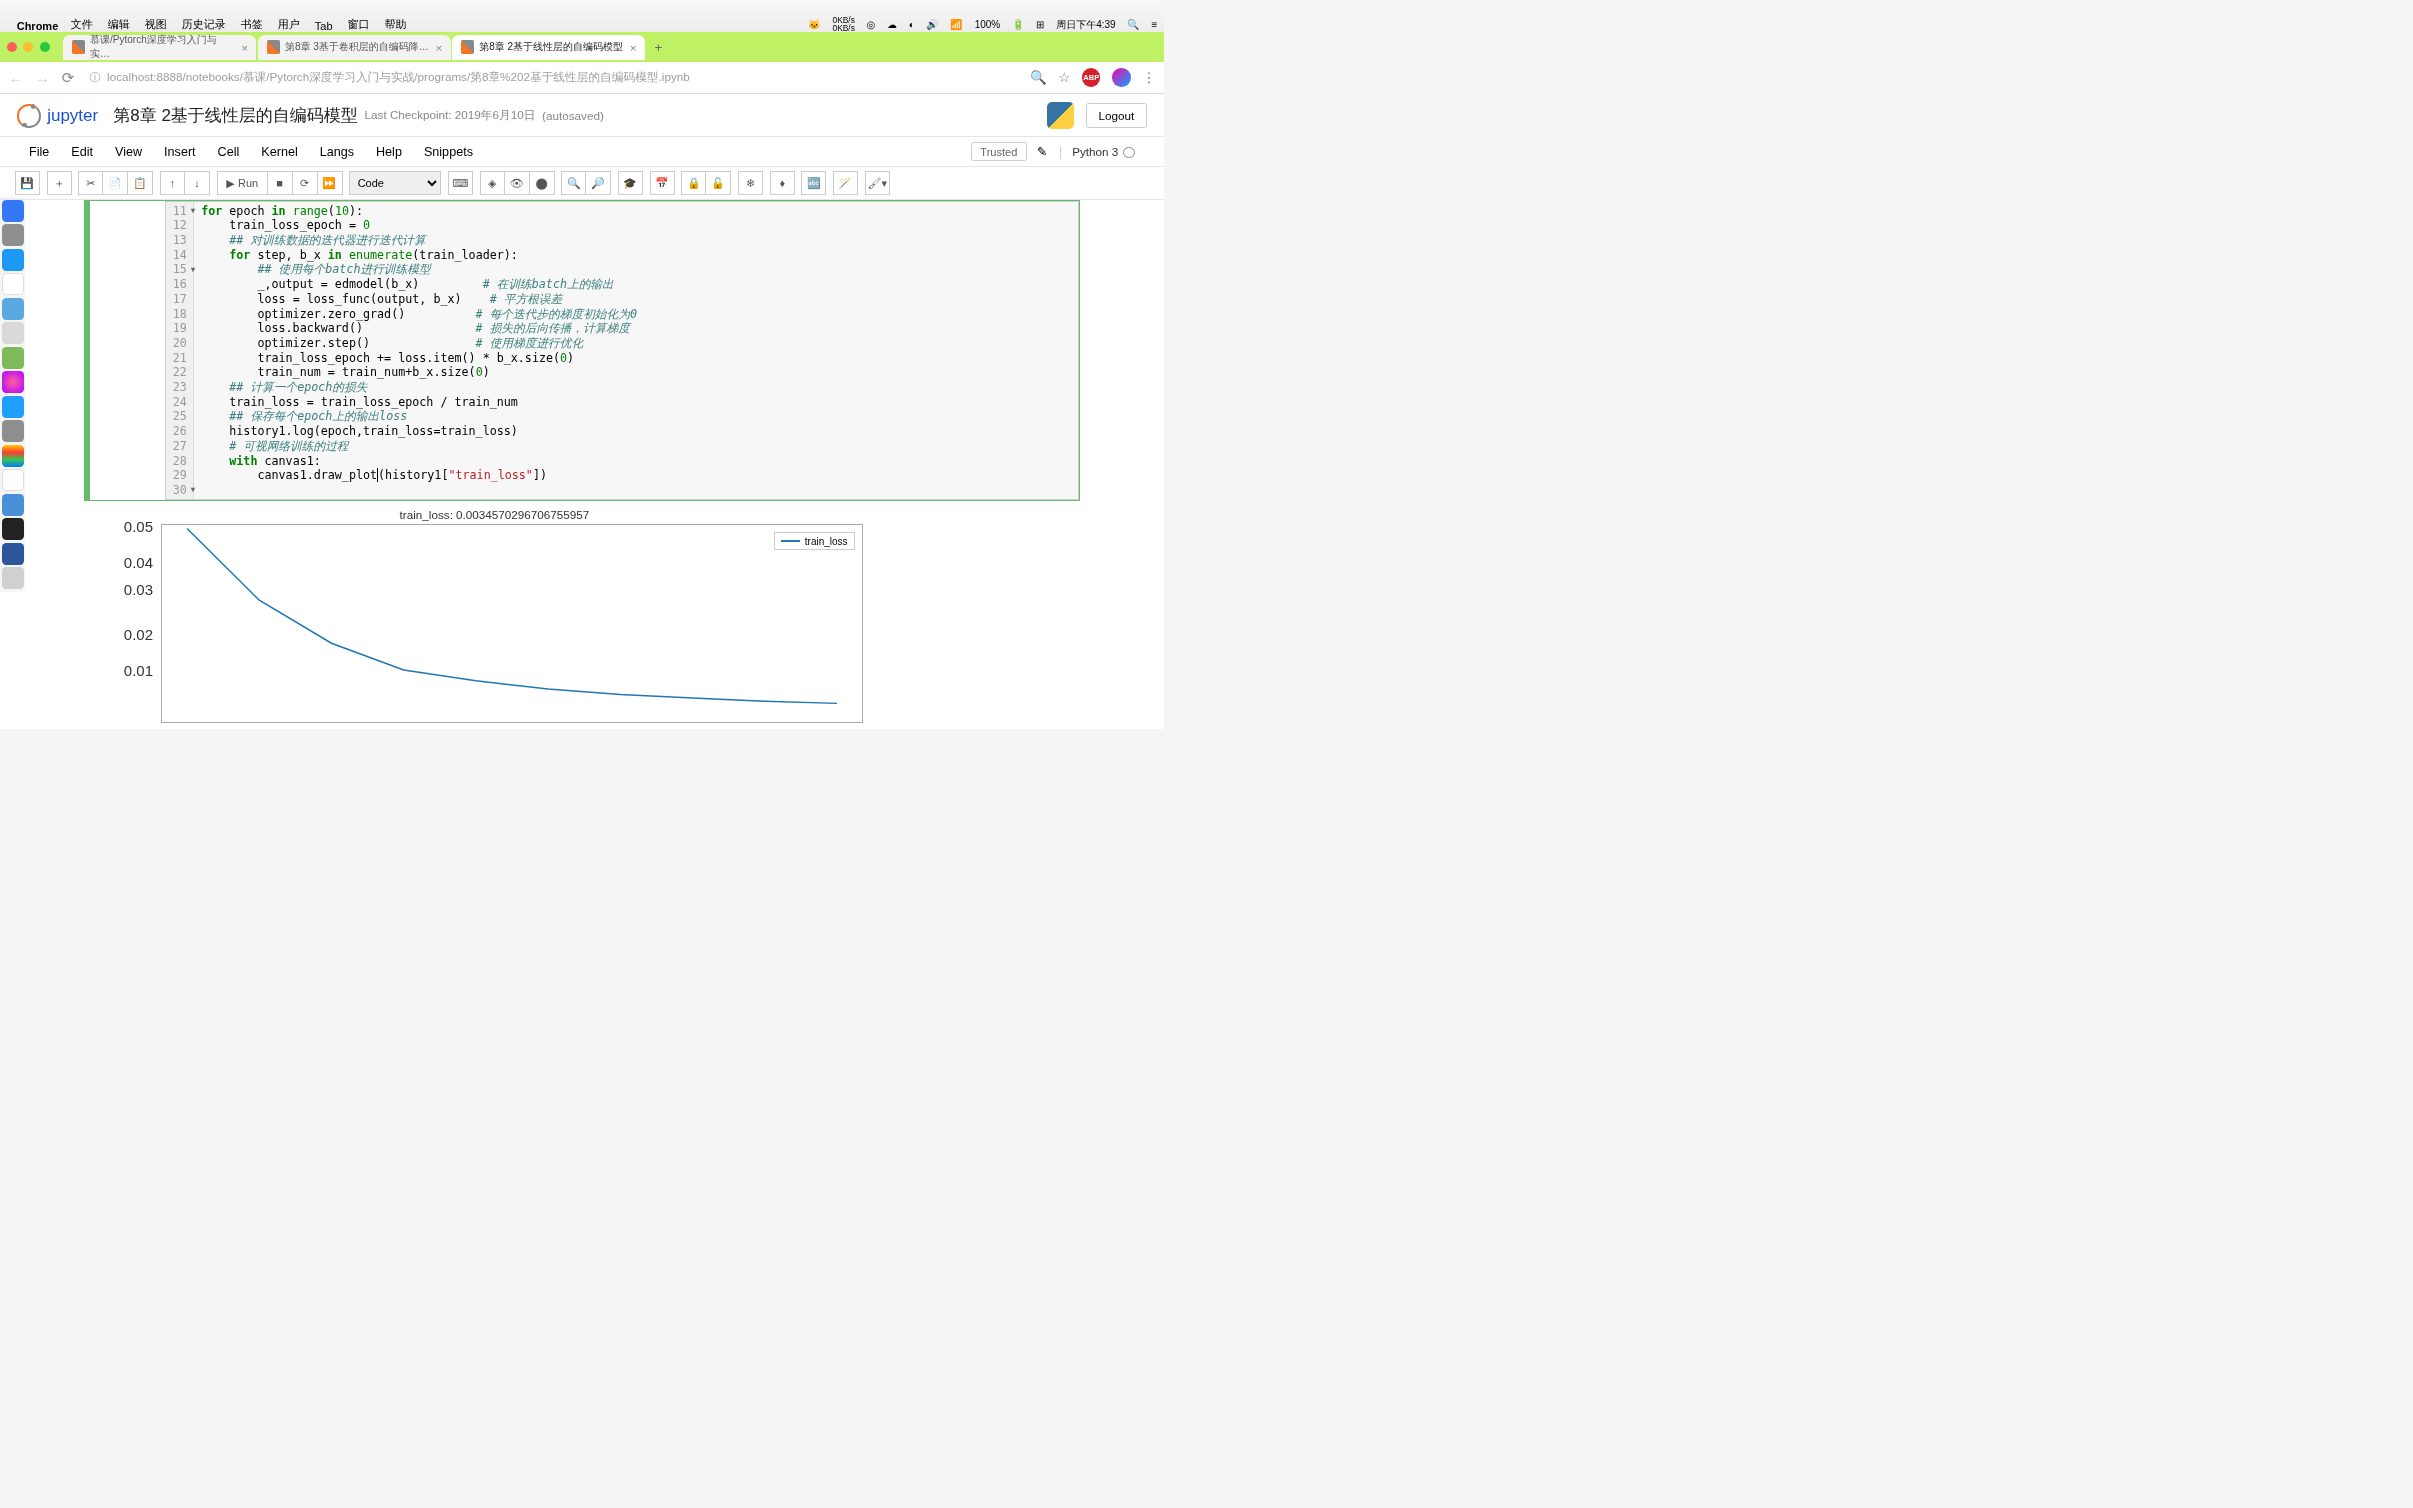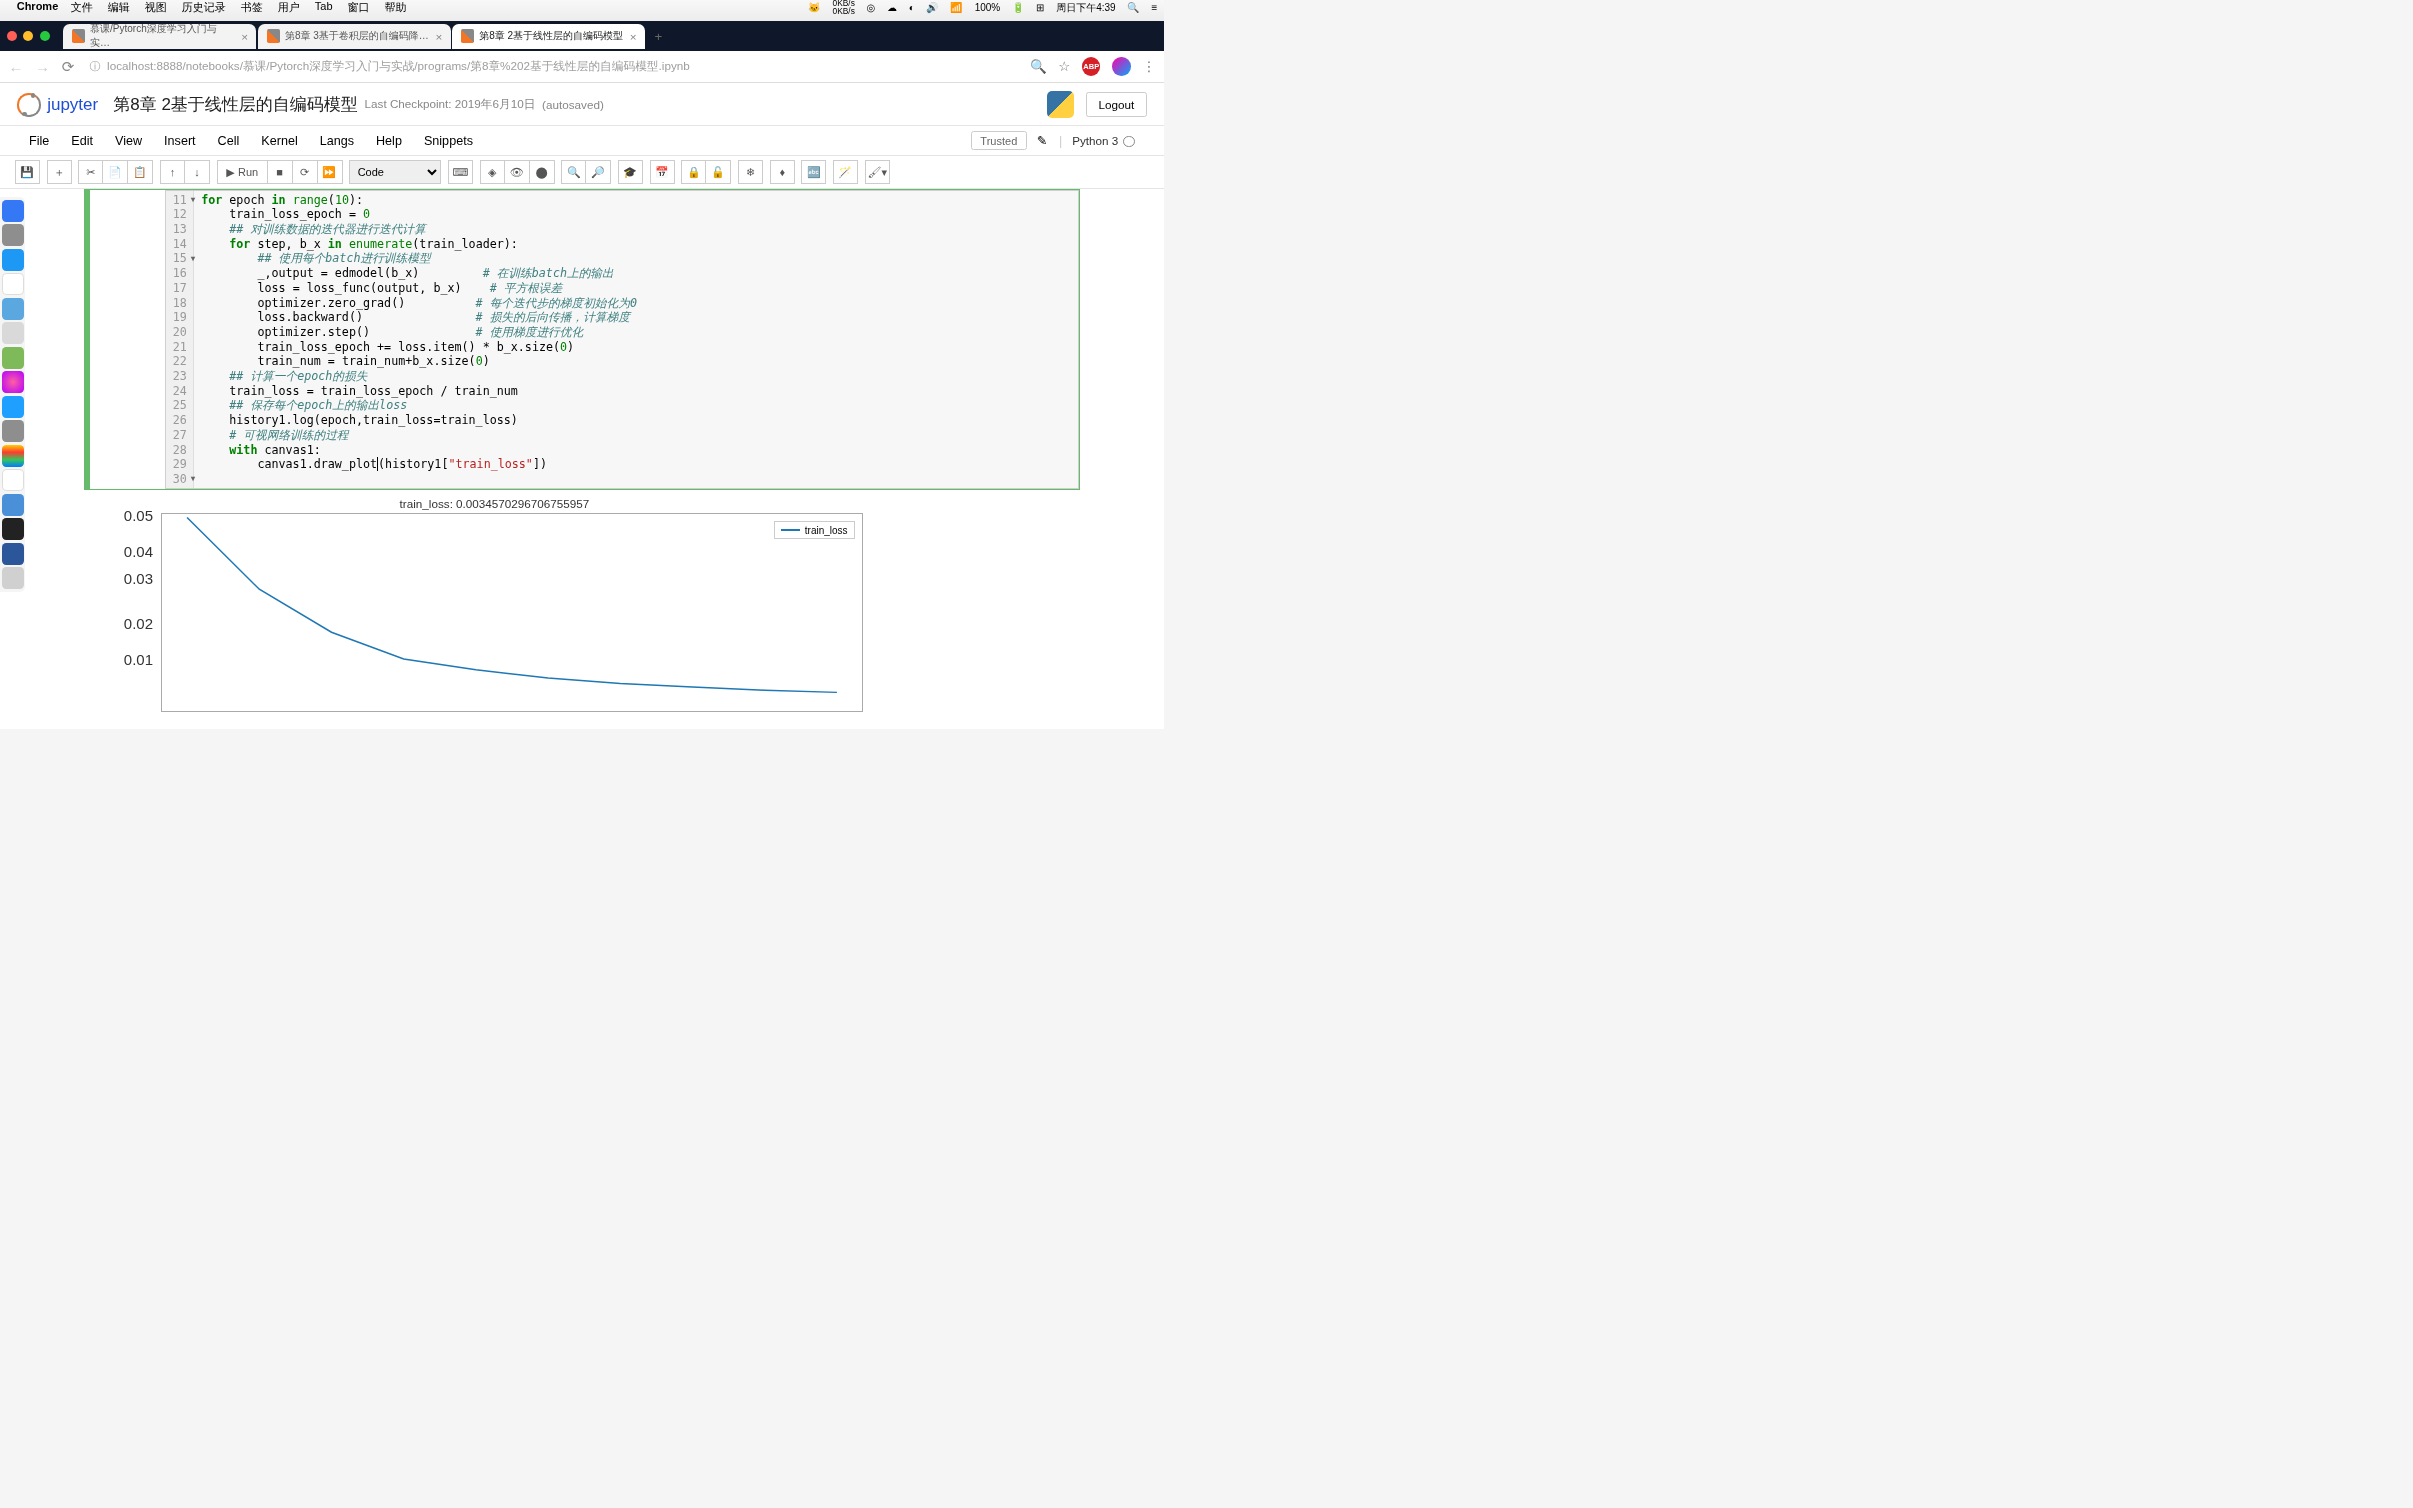--- a/index.html
+++ b/index.html
@@ -1,24 +1,24 @@
 <!DOCTYPE html>
 <html style="font-size:13.4px"><head>
   <meta charset="utf-8">
   <style>
     *{box-sizing:border-box;margin:0;padding:0}
     body{font-family:-apple-system,Helvetica,Arial;background:#f5f5f5;width:1164px;height:729px;overflow:hidden;font-size:11px}
-    .menubar{height:21px;background:linear-gradient(#f8f8f8,#ececec);display:flex;align-items:flex-start;padding:0 6.7px;font-size:11px}
+    .menubar{height:32px;background:linear-gradient(#f8f8f8,#ececec);display:flex;align-items:flex-end;padding:0 6.7px;font-size:11px}
     .menubar .apple{margin-right:10px}
     .menubar .app{font-weight:600;margin-right:12.6px}
     .menubar .mi{margin-right:15px;cursor:default}
     .menubar .right{margin-left:auto;display:flex;align-items:center;gap:11.7px;font-size:10px}
     .menubar .right .kb{font-size:8.4px;text-align:right;line-height:7.5px}
     .browser{background:#fff}
-    .tabbar{height:30px;background:#0f172a;display:flex;align-items:center;padding-left:6.7px}
+    .tabbar{height:30px;background:#bef264;display:flex;align-items:center;padding-left:6.7px}
     .traffic{display:flex;gap:6.7px;margin-right:13.4px}
     .traffic span{width:10px;height:10px;border-radius:50%}
     .tr{background:#ff5f56}.ty{background:#ffbd2e}.tg{background:#27c93f}
     .tab{height:25px;background:#f3f3f3;border-radius:6.7px 6.7px 0 0;display:flex;align-items:center;padding:0 8.4px;margin-right:1.7px;font-size:10px;color:#555;max-width:193px;cursor:pointer}
     .tab.active{background:#fff;color:#222}
     .tab .fav{width:13.4px;height:13.4px;margin-right:5px;border-radius:1.7px}
     .fav.jp{background:linear-gradient(45deg,#f37626 50%,#888 50%)}
     .tab .cl{margin-left:6.7px;color:#888;font-size:11.7px}
     .newtab{width:23.5px;height:23.5px;display:flex;align-items:center;justify-content:center;font-size:13.4px;color:#666;cursor:pointer}
     .addrbar{height:32px;background:#fff;border-bottom:0.8px solid #ddd;display:flex;align-items:center;padding:0 8.4px;gap:11.7px}

